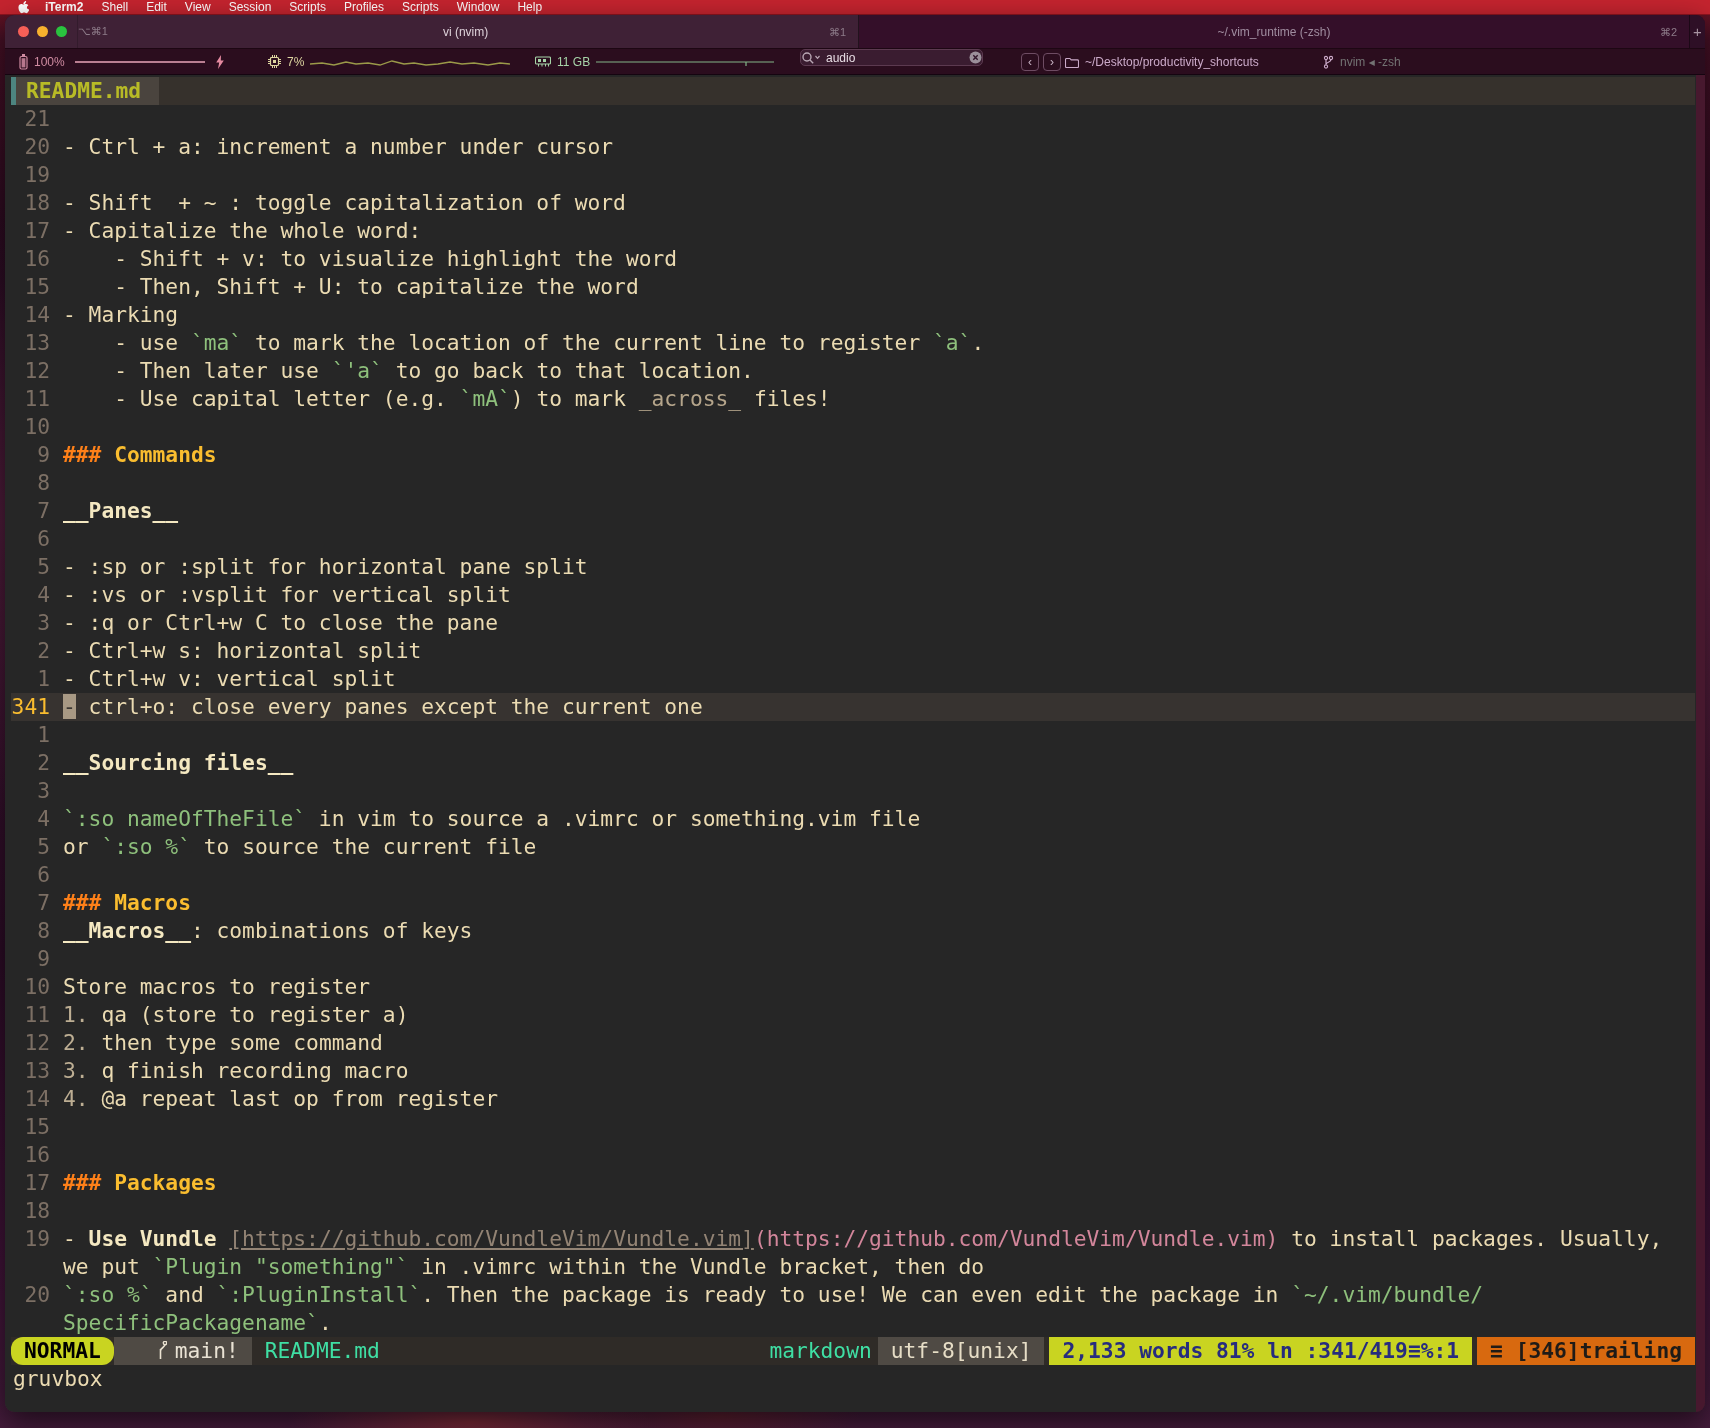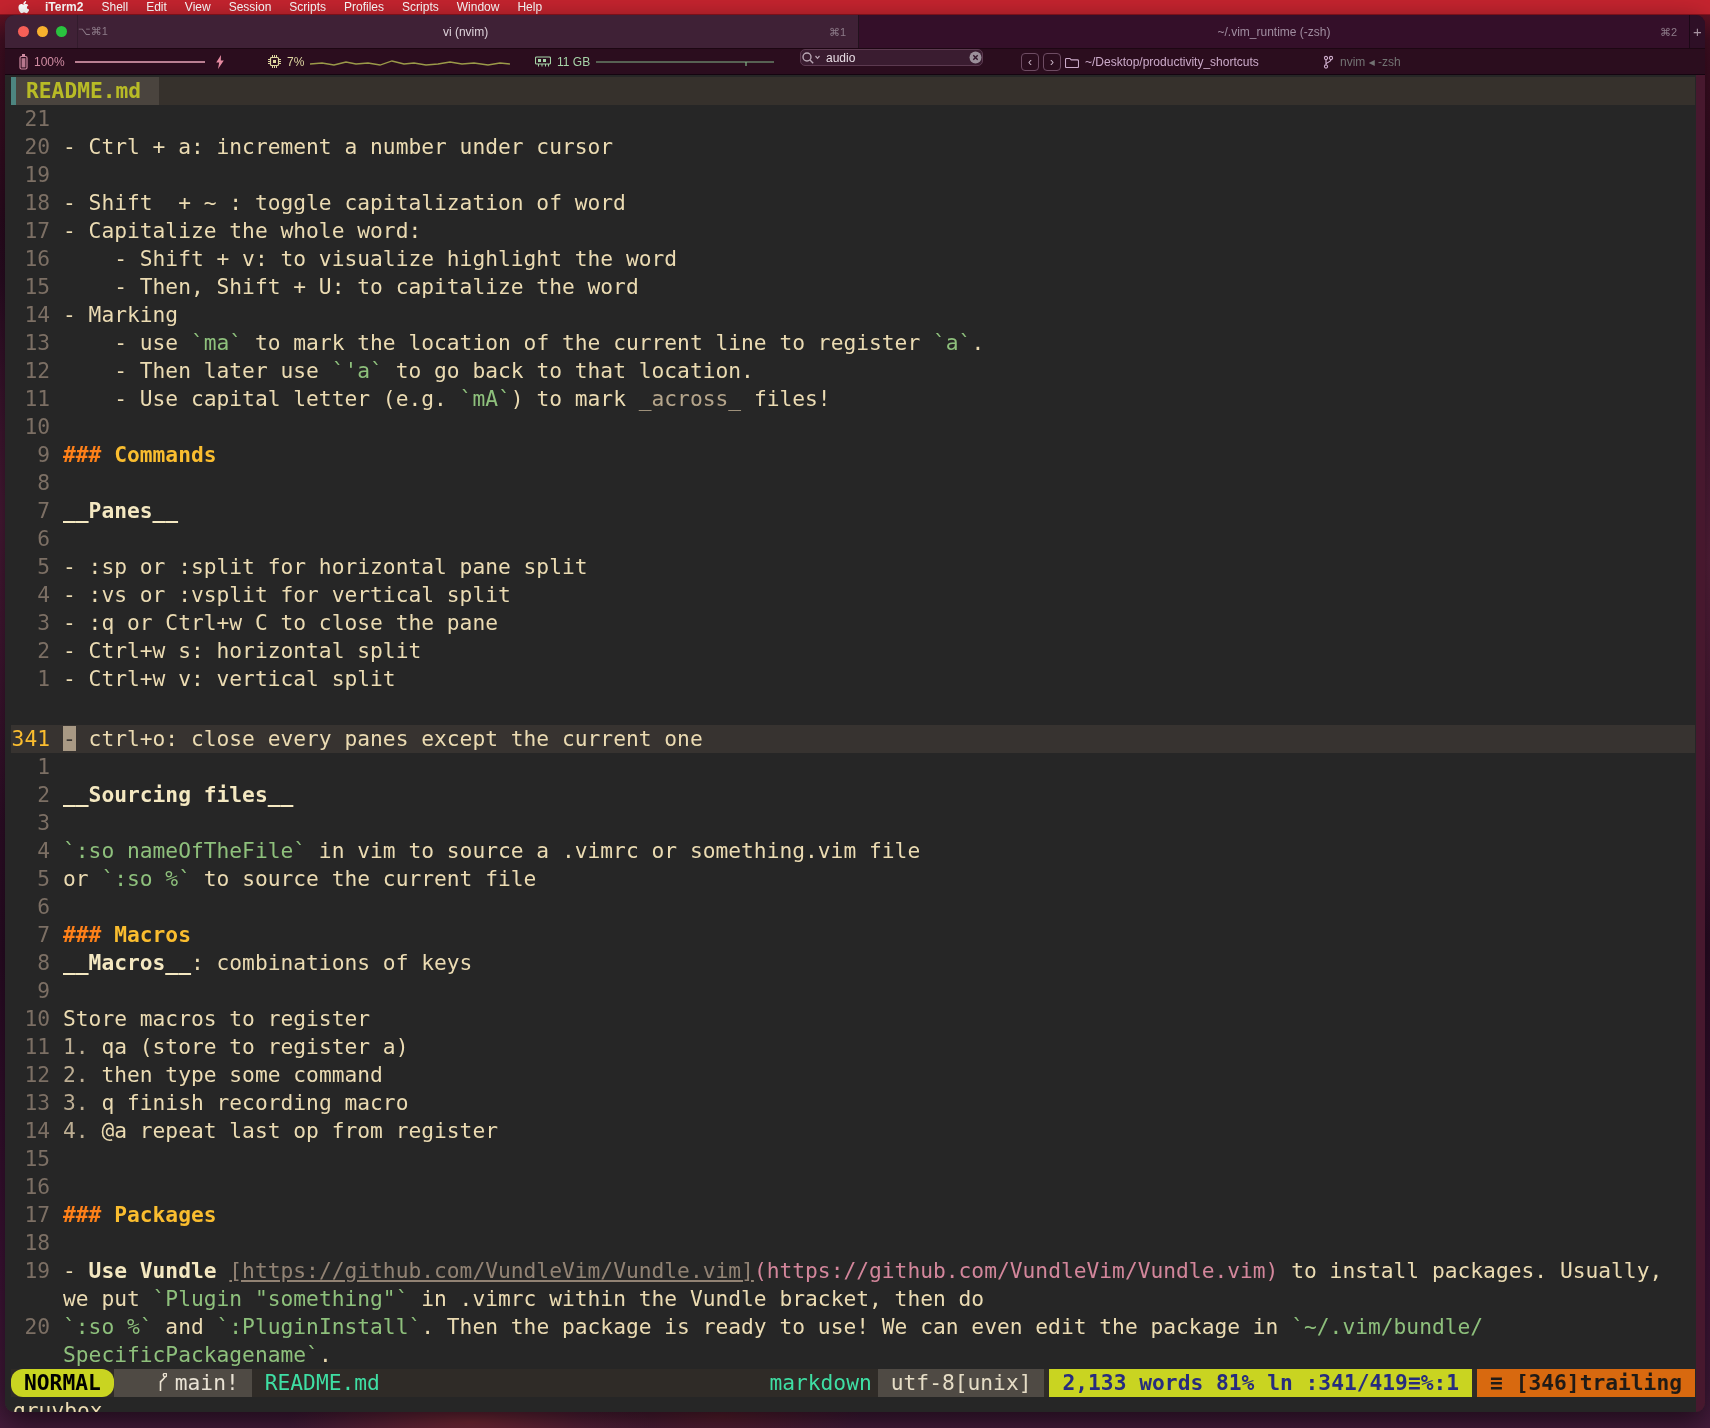--- a/index.html
+++ b/index.html
@@ -52,21 +52,21 @@
   .sb-path{left:1060px;color:#cbaac9;}
   .sb-git{left:1318px;color:#737373;}
   
   .term{position:relative;flex:1;background:#262626;font-family:"DejaVu Sans Mono",monospace;
     font-size:21.25px;line-height:28px;color:#ebdbb2;padding:2px 10px 0 6px;box-sizing:border-box;overflow:hidden;}
   .scrolltrack{position:absolute;right:0;top:0;bottom:0;width:9px;background:#47182e;}
   .vtabline{display:flex;height:28px;background:#36312c;}
   .vtab-seg{display:flex;align-items:center;background:#4a443e;padding:0 18px 0 10px;border-left:5px solid #4d8580;}
   .vtab-seg span{color:#b8bb26;font-weight:bold;}
   .row{display:flex;height:28px;white-space:pre;}
-  .row.cur{background:#373330;margin-top:32px;}
+  .row.cur{background:#373330;}
   .ln{flex:0 0 39px;text-align:right;color:#7c6f64;user-select:none;}
   .row.cur .ln{color:#fabd2f;}
   .txt{margin-left:13px;}
   .c-fg{color:#ebdbb2;}
   .c-code{color:#8ec07c;}
   .c-h{color:#fe8019;font-weight:bold;}
   .c-title{color:#fabd2f;font-weight:bold;}
   .c-bold{color:#f4e8c1;font-weight:bold;}
   .c-dim{color:#bdae93;}
   .c-em{color:#b5a58b;margin-top:41px;}

